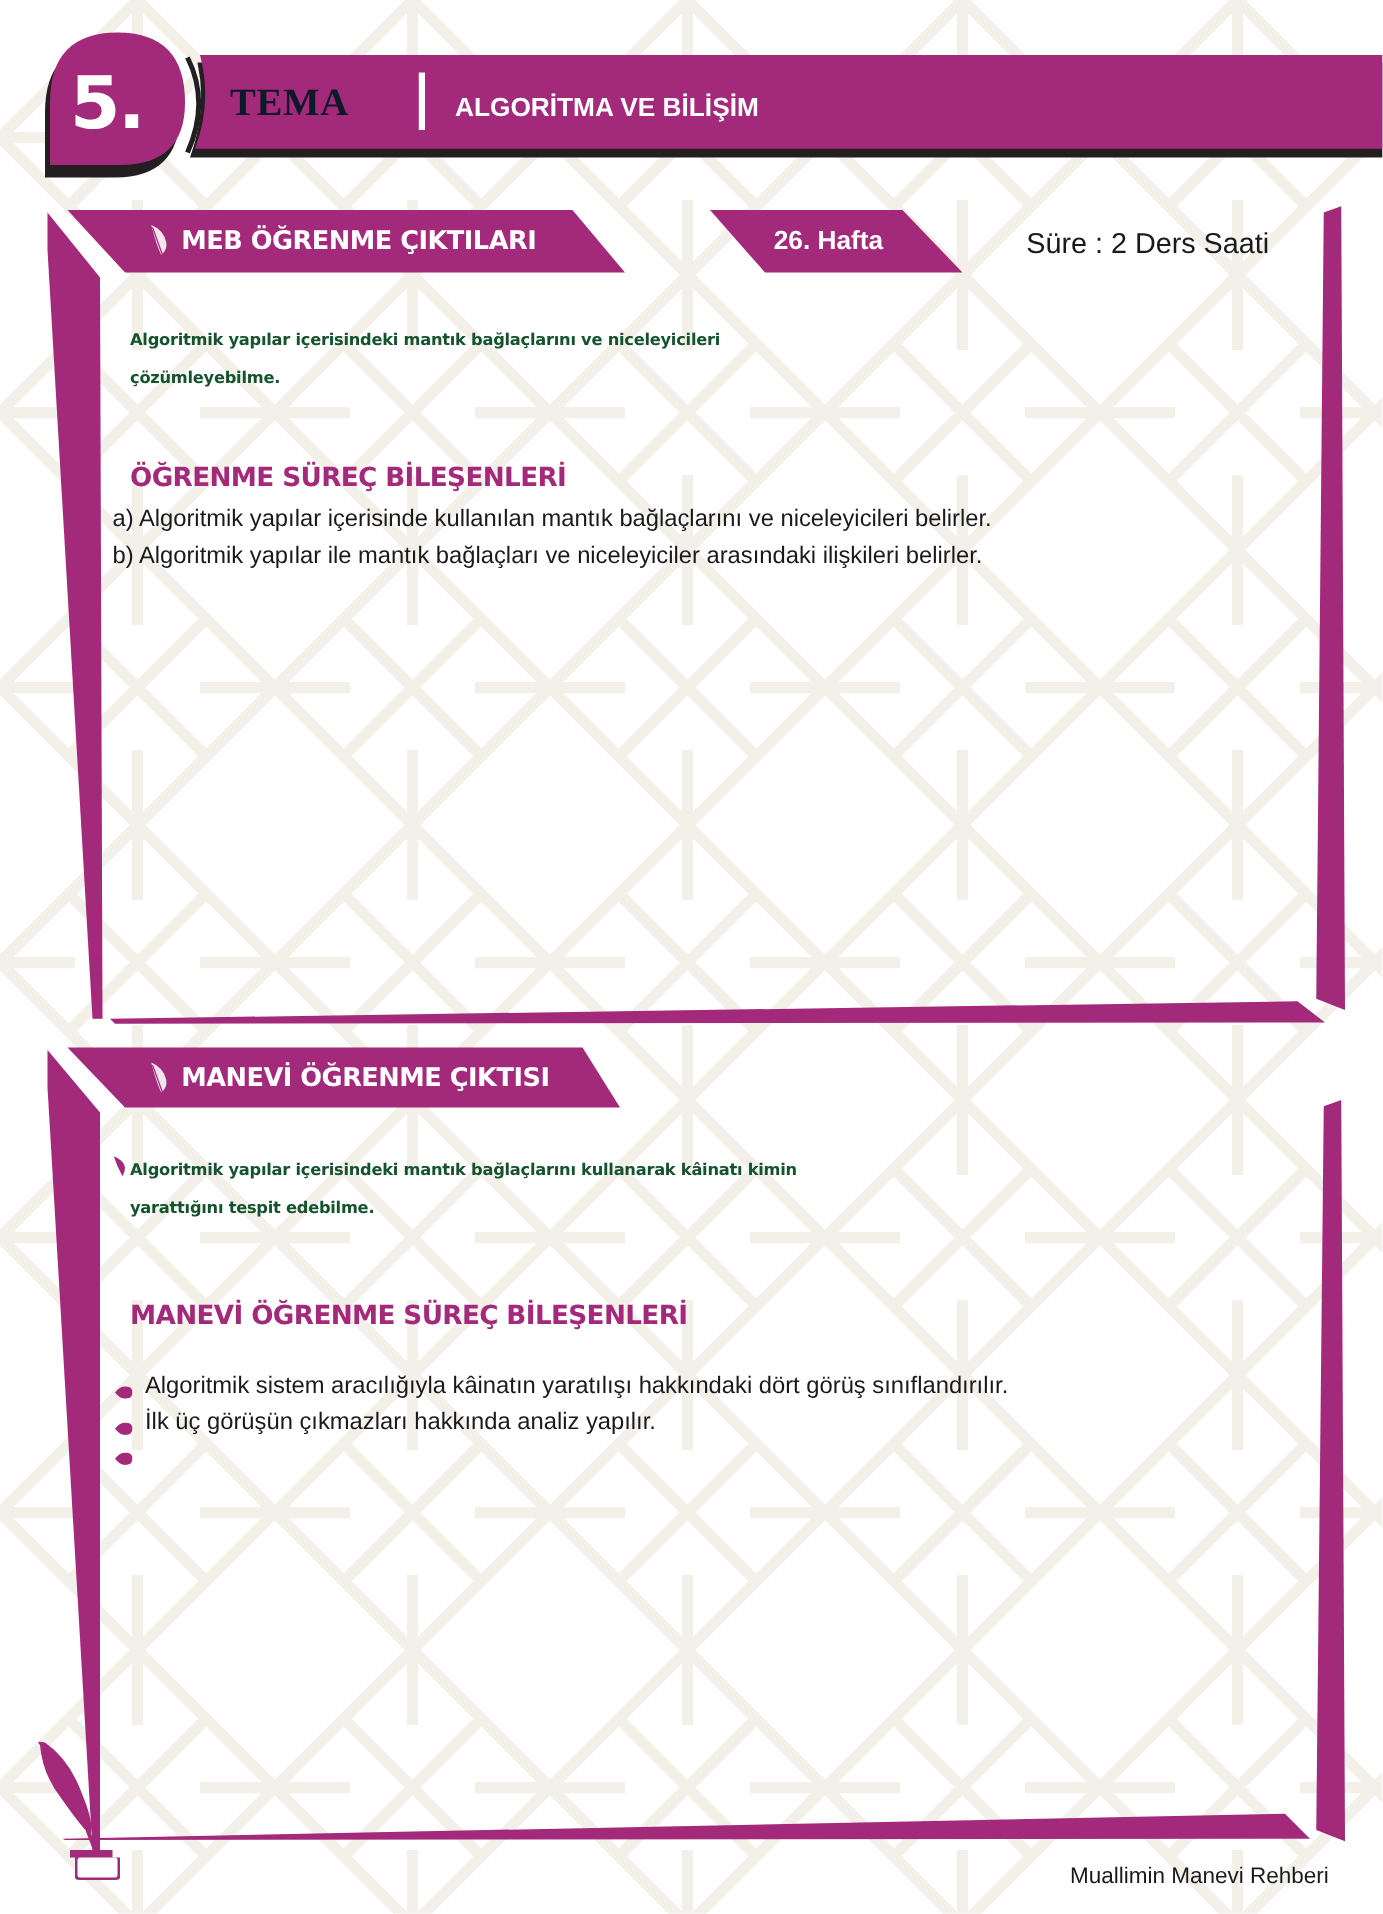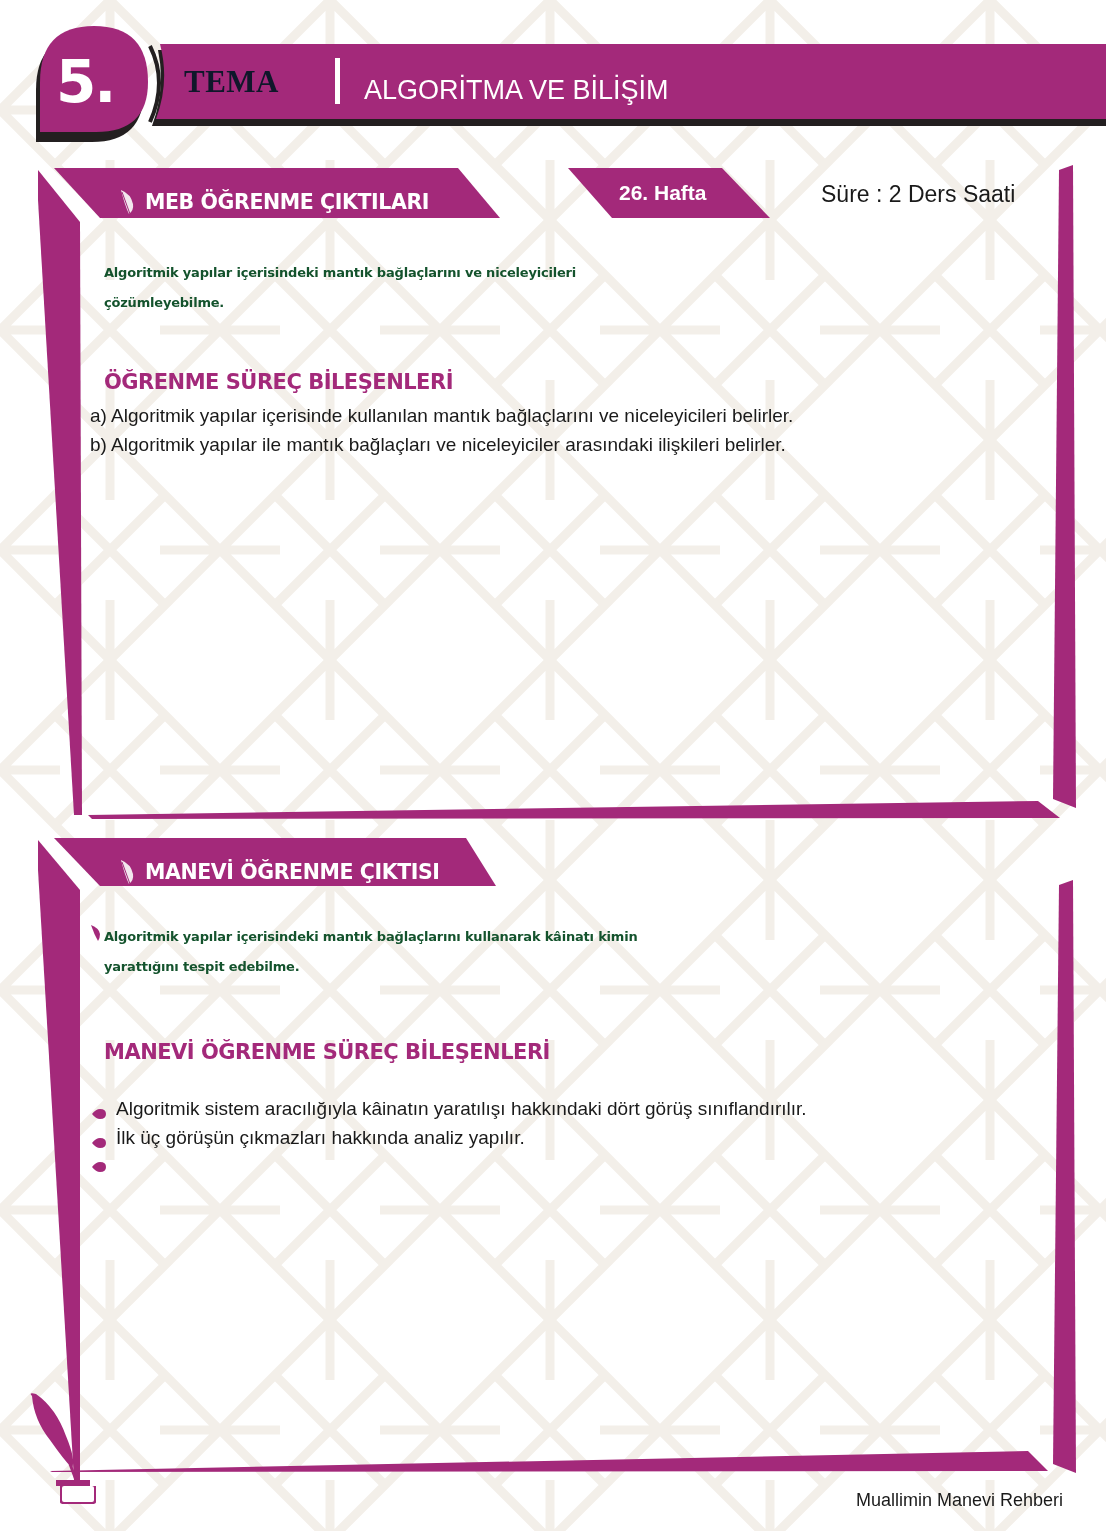--- a/index.html
+++ b/index.html
@@ -16,28 +16,28 @@
   
   .header-badge-num {
     left:56px; top:48px; color:#fff; font-weight:bold;
     font-family:"DejaVu Sans", sans-serif; font-size:58px; letter-spacing:-2px;
   }
   .header-tema {
     left:184px; top:64px; color:#0f172a; font-weight:bold;
     font-family:Liberation Serif, serif; font-size:31px; letter-spacing:0.5px;
   }
   .header-sub {
-    left:364px; top:75px; color:#fff; font-weight:normal; font-size:27px;
+    left:364px; top:75px; color:#fff; font-weight:bold; font-size:21px;
   }
 
   
   .ribbon-title {
     color:#fff; font-weight:bold; font-size:20.5px;
     font-family:"DejaVu Sans", sans-serif; letter-spacing:-0.4px;
-    display:flex; align-items:center; gap:6px;margin-top:10px;
+    display:flex; align-items:center; gap:6px;
   }
   .feather-ico { width:22px; height:28px; }
   .week-label { left:619px; top:181px; color:#fff; font-weight:bold; font-size:21px;text-align:right; }
   .duration { left:821px; top:181px; color:#1a1a1a; font-size:23px; }
 
   .outcome {
     font-family:"DejaVu Sans", sans-serif; font-weight:bold;
     font-size:13px; line-height:30px; color:#14532d; letter-spacing:-0.2px;
   }
   .subhead {

